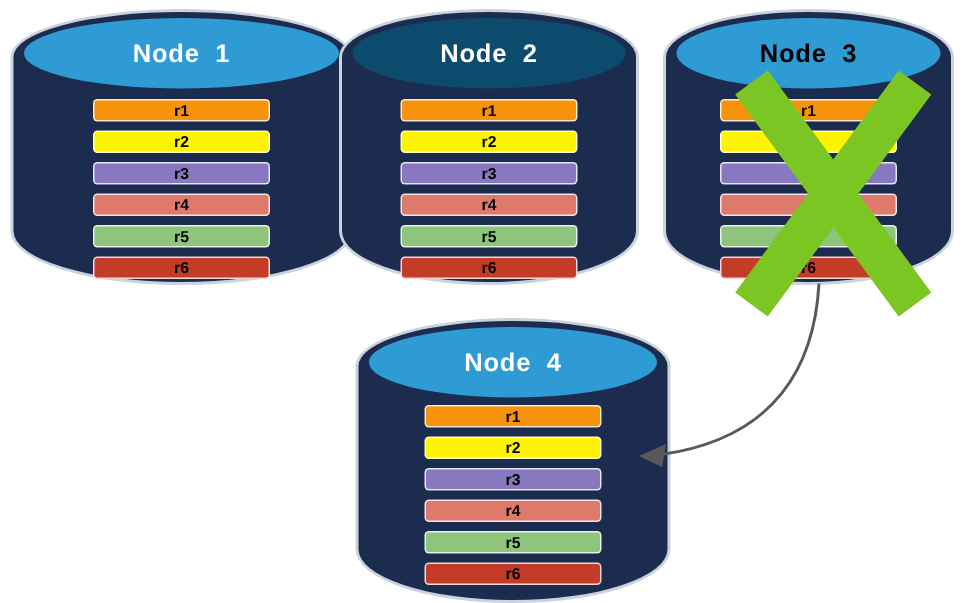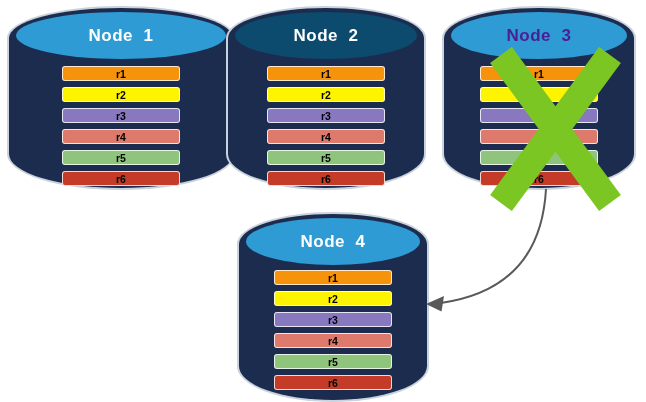--- a/index.html
+++ b/index.html
@@ -4,21 +4,21 @@
 <style>
   html,body{margin:0;padding:0;background:#fff;}
   .canvas{
     position:relative;width:646px;height:402px;background:#fff;overflow:hidden;
     font-family:"Liberation Sans",sans-serif;
   }
   .node{position:absolute;}
   .n1{left:9px;top:8px;width:224px;height:180px;}
   .n2{left:228px;top:8px;width:196px;height:180px;}
   .n3{left:444px;top:8px;width:190px;height:180px;}
-  .n4{left:239px;top:214px;width:188px;height:186px;text-decoration:underline;}
+  .n4{left:239px;top:214px;width:206px;height:186px;text-decoration:underline;}
   .cyl{
     position:absolute;left:0;top:0;right:0;bottom:0;
     border-radius:50% 50% 50% 50% / 30px 30px 34px 34px;
     box-shadow:0 0 0 2px #C9D2DE;
   }
   .cap{
     position:absolute;left:7px;right:7px;top:4px;height:47px;
     border-radius:50%;
     display:flex;align-items:center;justify-content:center;
   }
@@ -92,21 +92,21 @@
         </div>
       <div class="row" style="background-color: rgb(196, 60, 40);">
           <span class="rlab" style="color: rgb(0, 0, 0);">r6</span>
         </div>
     </div>
   </div>
 
   <div class="node n3">
     <div class="cyl" style="background-color: rgb(28, 44, 79);"></div>
     <div class="cap" style="background-color: rgb(46, 155, 213);">
-      <span class="node-title" style="color: #4c1d95;">Node  3</span>
+      <span class="node-title" style="color: #000000;">Node  3</span>
     </div>
     <div class="rows">
       <div class="row" style="background-color: rgb(247, 147, 10);">
           <span class="rlab" style="color: rgb(0, 0, 0);">r1</span>
         </div>
       <div class="row" style="background-color: rgb(255, 244, 0);">
           <span class="rlab" style="color: rgb(0, 0, 0);">r2</span>
         </div>
       <div class="row" style="background-color: rgb(136, 120, 192);">
           <span class="rlab" style="color: rgb(0, 0, 0);">r3</span>

